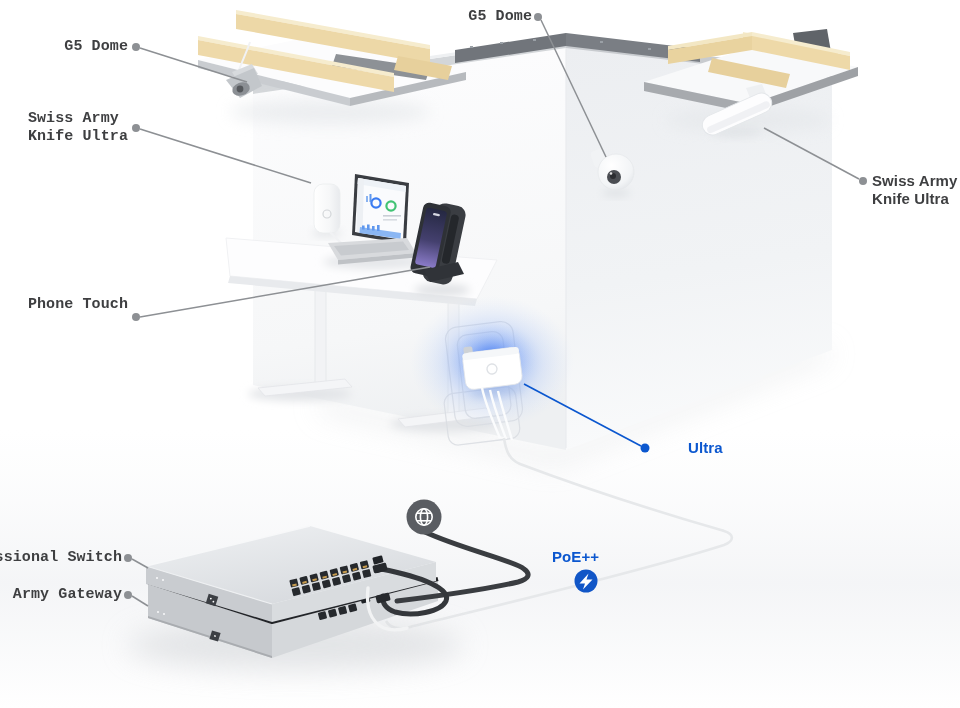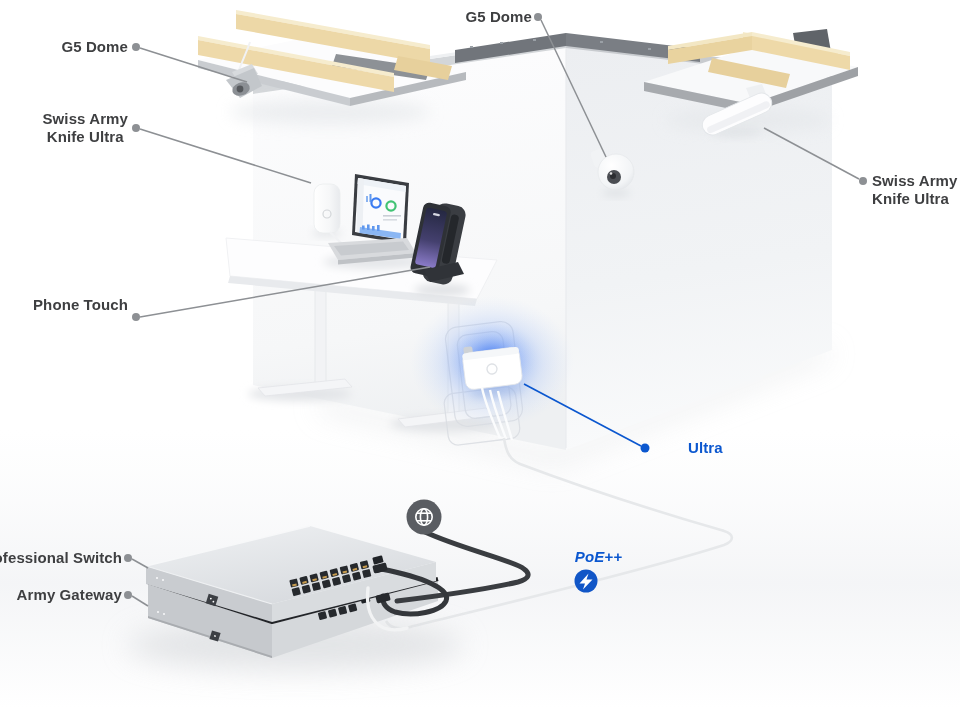--- a/index.html
+++ b/index.html
@@ -2,23 +2,23 @@
 <html><head>
 <meta charset="utf-8">
 <style>
   html,body{margin:0;padding:0;background:#ffffff;}
   #stage{position:relative;width:960px;height:708px;background:#ffffff;overflow:hidden;
          font-family:"Liberation Sans",sans-serif;}
   svg{position:absolute;left:0;top:0;}
   .lbl{position:absolute;font:700 15px/17.5px "Liberation Sans",sans-serif;color:#3e3f41;
        letter-spacing:.1px;white-space:nowrap;}
   .lbl span{display:block;}
-  .right-align{text-align:center;}
+  .right-align{text-align:left;font-family:Liberation Mono, monospace;}
   .blue{color:#0b57cf;}
-  .center{text-align:right;font-style:italic;}
+  .center{text-align:left;}
 </style>
 </head>
 <body>
 
 <div id="stage">
 <svg width="960" height="708" viewBox="0 0 960 708">
   <defs>
     <linearGradient id="lgLeftFace" x1="0" y1="0" x2="0.12" y2="1">
       <stop offset="0" stop-color="#fdfdfe"></stop>
           <stop offset="0.75" stop-color="#f6f7f8"></stop>

